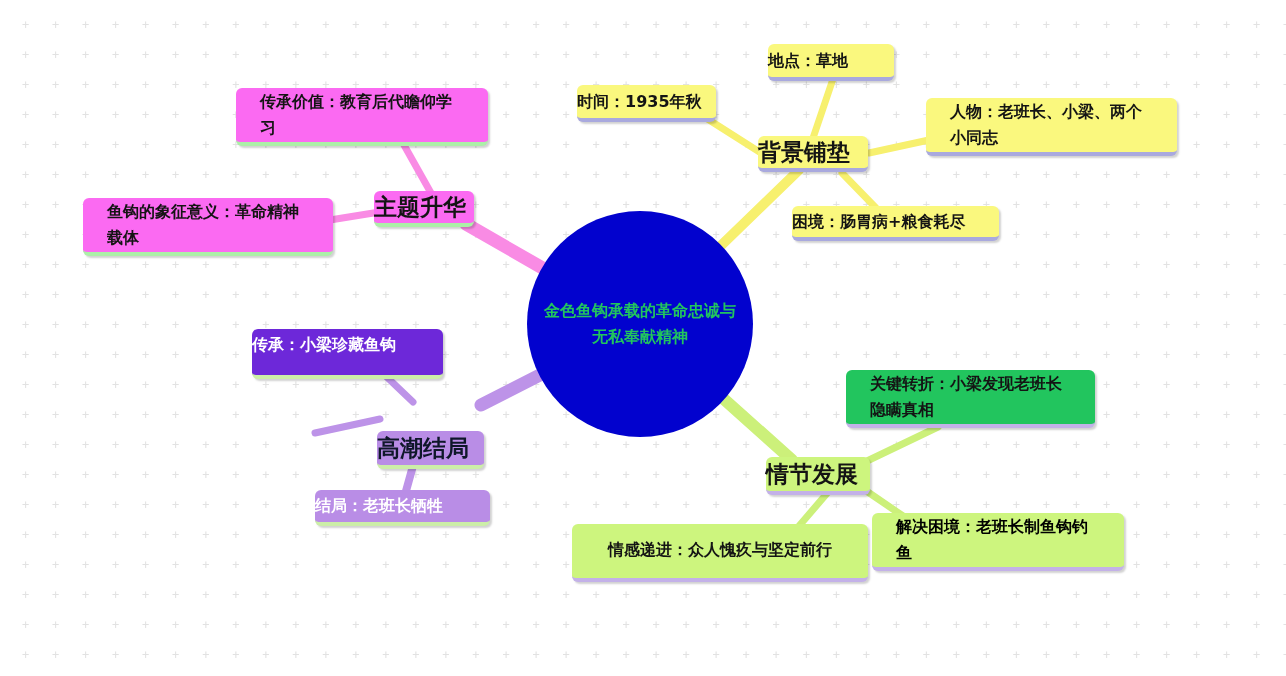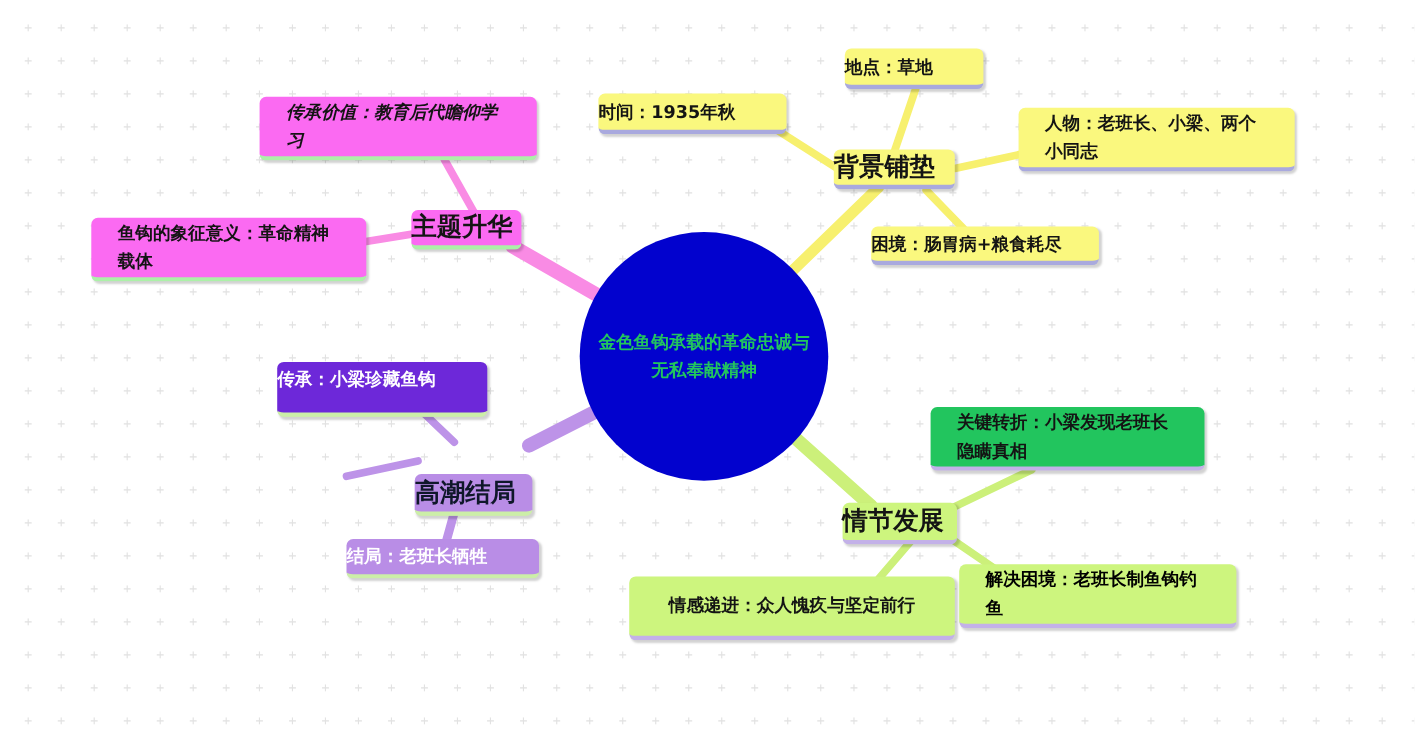--- a/index.html
+++ b/index.html
@@ -106,27 +106,27 @@
     <line x1="421" y1="437" x2="406" y2="491" stroke-width="8" stroke-linecap="round" style="stroke: rgb(189, 147, 232);"></line>
 
     <line x1="867" y1="461" x2="938" y2="427" stroke-width="7" stroke-linecap="round" style="stroke: rgb(204, 240, 122);"></line>
     <line x1="829" y1="491" x2="799" y2="526" stroke-width="7" stroke-linecap="round" style="stroke: rgb(204, 240, 122);"></line>
     <line x1="862" y1="488" x2="903" y2="516" stroke-width="7" stroke-linecap="round" style="stroke: rgb(204, 240, 122);"></line>
   </svg>
 
   <div class="central" style="left: 527px; top: 211px; width: 226px; height: 226px; background-color: rgb(2, 2, 206); color: #22c55e;">金色鱼钩承载的革命忠诚与无私奉献精神</div>
 
   <div class="node single main" style="left: 758px; top: 136px; width: 110px; height: 36px; line-height: 32px; background-color: rgb(250, 248, 126); border-bottom-color: rgb(169, 169, 222); color: rgb(20, 20, 20);">背景铺垫</div>
-  <div class="node single" style="left: 544px; top: 85px; width: 171px; height: 37px; line-height: 33px; background-color: rgb(250, 248, 126); border-bottom-color: rgb(169, 169, 222); color: rgb(20, 20, 20);">时间：1935年秋</div>
+  <div class="node single" style="left: 577px; top: 85px; width: 139px; height: 37px; line-height: 33px; background-color: rgb(250, 248, 126); border-bottom-color: rgb(169, 169, 222); color: rgb(20, 20, 20);">时间：1935年秋</div>
   <div class="node single" style="left: 768px; top: 44px; width: 126px; height: 37px; line-height: 33px; background-color: rgb(250, 248, 126); border-bottom-color: rgb(169, 169, 222); color: rgb(20, 20, 20);">地点：草地</div>
   <div class="node multi" style="left: 926px; top: 98px; width: 251px; height: 58px; background-color: rgb(250, 248, 126); border-bottom-color: rgb(169, 169, 222); color: rgb(20, 20, 20);">人物：老班长、小梁、两个小同志</div>
   <div class="node single" style="left: 792px; top: 206px; width: 207px; height: 35px; line-height: 31px; background-color: rgb(250, 248, 126); border-bottom-color: rgb(169, 169, 222); color: rgb(20, 20, 20);">困境：肠胃病+粮食耗尽</div>
 
   <div class="node single main" style="left: 374px; top: 191px; width: 100px; height: 36px; line-height: 32px; background-color: rgb(251, 106, 242); border-bottom-color: rgb(172, 240, 168); color: rgb(20, 20, 20);">主题升华</div>
-  <div class="node multi" style="left: 236px; top: 88px; width: 252px; height: 58px; background-color: rgb(251, 106, 242); border-bottom-color: rgb(172, 240, 168); color: rgb(20, 20, 20); font-style: italic;">传承价值：教育后代瞻仰学习</div>
+  <div class="node multi" style="left: 236px; top: 88px; width: 252px; height: 58px; background-color: rgb(251, 106, 242); border-bottom-color: rgb(172, 240, 168); color: rgb(20, 20, 20);">传承价值：教育后代瞻仰学习</div>
   <div class="node multi" style="left: 83px; top: 198px; width: 250px; height: 58px; background-color: rgb(251, 106, 242); border-bottom-color: rgb(172, 240, 168); color: rgb(20, 20, 20);">鱼钩的象征意义：革命精神载体</div>
 
   <div class="node single main" style="left: 377px; top: 399px; width: 107px; height: 38px; line-height: 34px; background-color: rgb(185, 141, 230); border-bottom-color: rgb(204, 238, 168); color: #0f172a; margin-top: 32px;">高潮结局</div>
   <div class="node single" style="left: 252px; top: 329px; width: 191px; height: 50px; line-height: 32px; background-color: #6d28d9; border-bottom-color: rgb(204, 238, 168); color: rgb(255, 255, 255);">传承：小梁珍藏鱼钩</div>
   <div class="node single" style="left: 315px; top: 490px; width: 175px; height: 36px; line-height: 32px; background-color: rgb(185, 141, 230); border-bottom-color: rgb(204, 238, 168); color: rgb(255, 255, 255);">结局：老班长牺牲</div>
 
   <div class="node single main" style="left: 766px; top: 457px; width: 104px; height: 38px; line-height: 34px; background-color: rgb(205, 245, 126); border-bottom-color: rgb(195, 177, 232); color: rgb(20, 20, 20);">情节发展</div>
   <div class="node multi" style="left: 846px; top: 370px; width: 249px; height: 58px; background-color: #22c55e; border-bottom-color: rgb(195, 177, 232); color: rgb(20, 20, 20);">关键转折：小梁发现老班长隐瞒真相</div>
   <div class="node multi" style="left: 872px; top: 513px; width: 252px; height: 58px; background-color: rgb(205, 245, 126); border-bottom-color: rgb(195, 177, 232); color: #000000;">解决困境：老班长制鱼钩钓鱼</div>
   <div class="node multi" style="left: 572px; top: 524px; width: 296px; height: 58px; background-color: rgb(205, 245, 126); border-bottom-color: rgb(195, 177, 232); color: rgb(20, 20, 20); font-family: Liberation Mono, monospace;">情感递进：众人愧疚与坚定前行</div>

